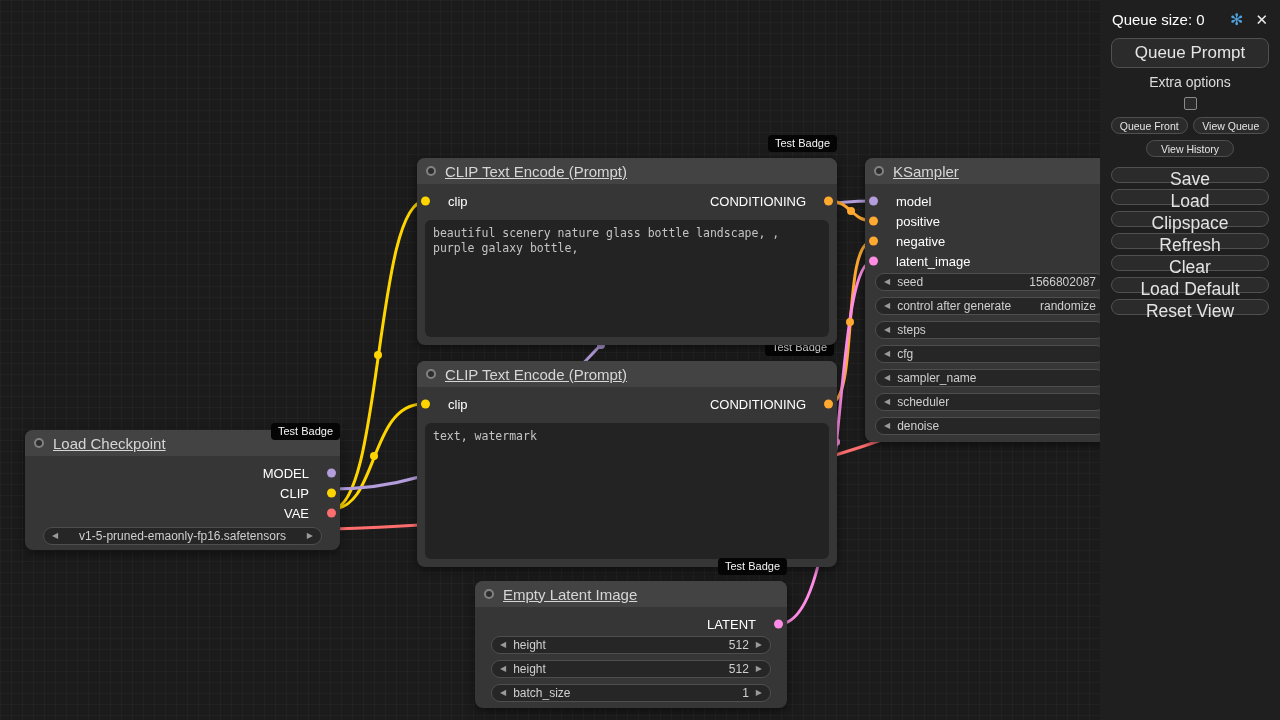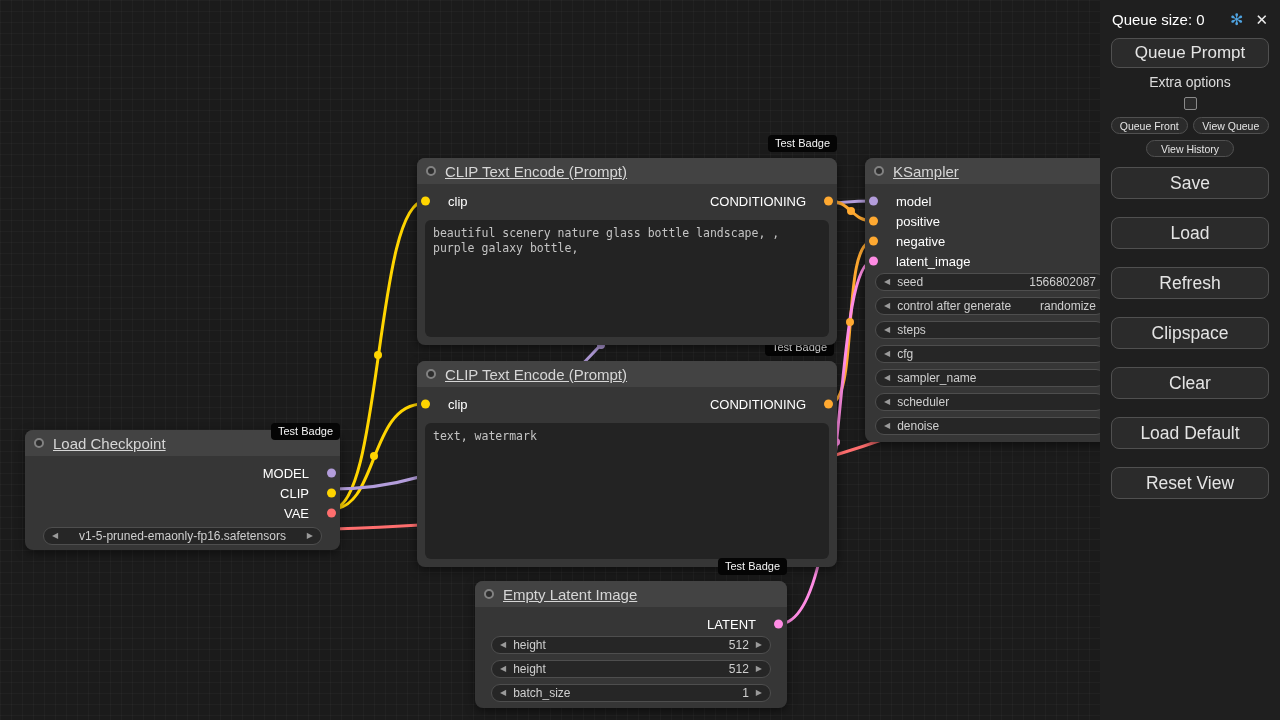--- a/index.html
+++ b/index.html
@@ -104,21 +104,21 @@
     display:flex;align-items:center;justify-content:center;gap:7px;
     color:#dcdcdc;font-size:14px;margin:6px 0 7px 0;flex-direction:column;
   }
   .checkbox{
     width:11px;height:11px;border:1px solid #8a8a8a;background:#2a2a2a;
     border-radius:2px;display:inline-block;cursor:pointer;
   }
   .small-row{display:flex;gap:5px;margin-bottom:6px;}
   .btn-small{height:17px;font-size:10.5px;padding:0 4px;border-radius:9px;line-height:14px;}
   .btn-history{width:88px;margin:0 auto 10px auto;}
-  .btn-large{height:32px;font-size:17.5px;margin-bottom:18px;}
+  .btn-large{height:16px;font-size:17.5px;margin-bottom:6px;}
   .mt{margin-top:7px;}
 </style>
 </head>
 <body>
 
 <div class="canvas"></div>
 
 <div class="badge under" style="left:765px;top:339px;">Test Badge</div>
 
 <svg class="wires" width="1280" height="720">
@@ -299,18 +299,18 @@
     <span>Extra options</span>
     <span class="checkbox"></span>
   </div>
   <div class="small-row">
     <button class="btn btn-small" style="flex:1;">Queue Front</button>
     <button class="btn btn-small" style="flex:1;">View Queue</button>
   </div>
   <button class="btn btn-small btn-history">View History</button>
   <button class="btn btn-large mt">Save</button>
   <button class="btn btn-large">Load</button>
+  <button class="btn btn-large">Clipspace</button>
   <button class="btn btn-large">Refresh</button>
-  <button class="btn btn-large">Clipspace</button>
   <button class="btn btn-large">Clear</button>
   <button class="btn btn-large">Load Default</button>
   <button class="btn btn-large">Reset View</button>
 </div>
 
 </body></html>

